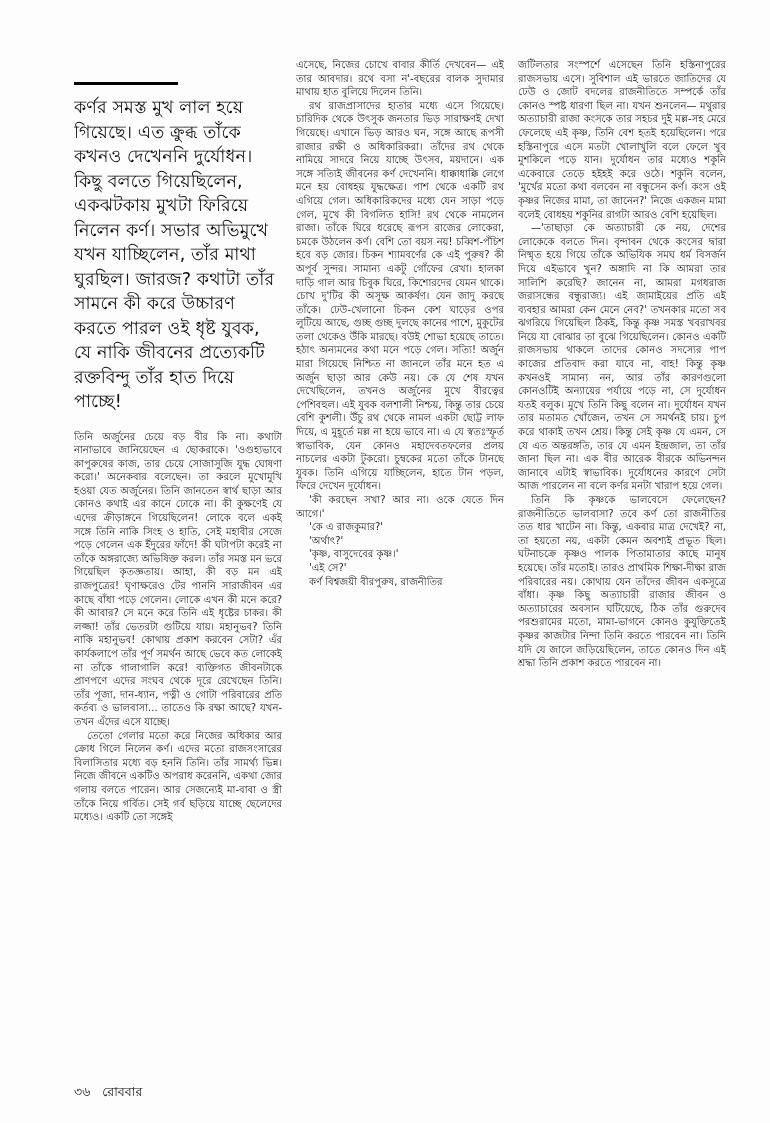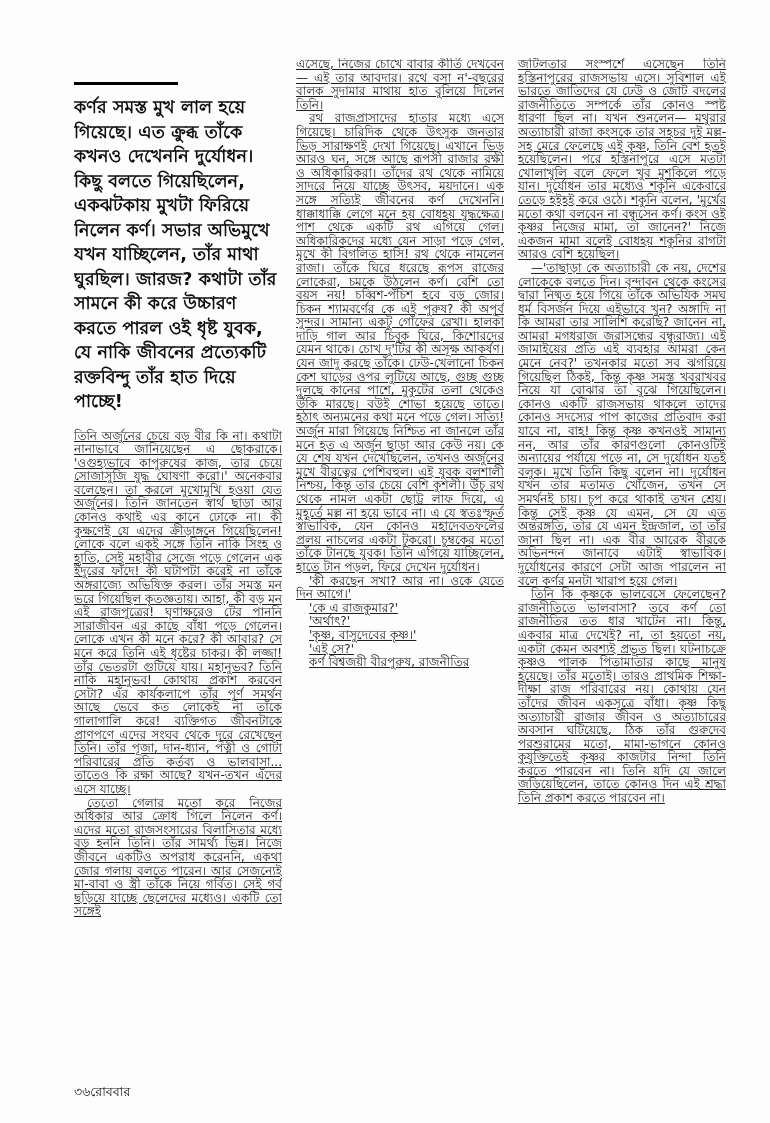--- a/index.html
+++ b/index.html
@@ -31,42 +31,42 @@
   }
   .col-left { padding-top: 24px; }
   .rule {
     width: 104px;
     border-top: 3px solid #000;
     margin-bottom: 10px;
   }
   .pull-quote {
     font-size: 17.5px;
     line-height: 24.5px;
-    font-weight: bold;
+    font-weight: normal;
     color: #0d0d0d;
     text-align: left;
     margin-bottom: 16px;
     letter-spacing: 0.1px;
   }
   .body-text p {
-    font-size: 12px;
+    font-size: 10px;
     line-height: 13.6px;
     text-align: justify;
     color: #1e1e1e;
-    text-decoration: underline;
   }
   .body-text p.indent { text-indent: 13px; }
   .footer {
     position: absolute;
     left: 74px;
     bottom: 20px;
     font-size: 12.5px;
     color: #111;
     display: flex;
     align-items: baseline;
+    gap: 12px;
     justify-content: space-between;
   }
 </style>
 </head>
 <body>
 
 <div class="page">
 
   <div class="columns">
 

